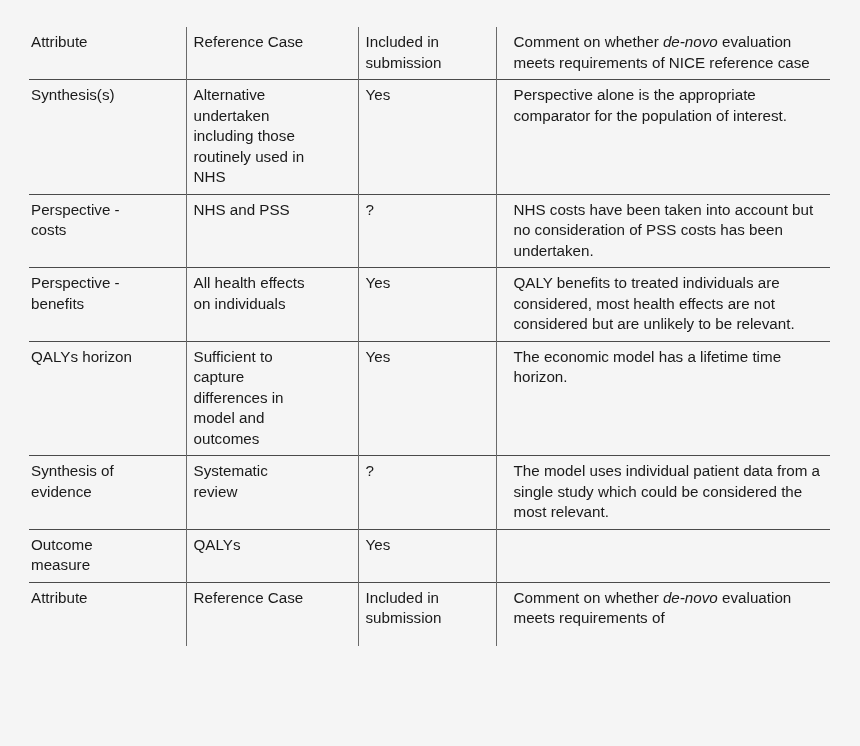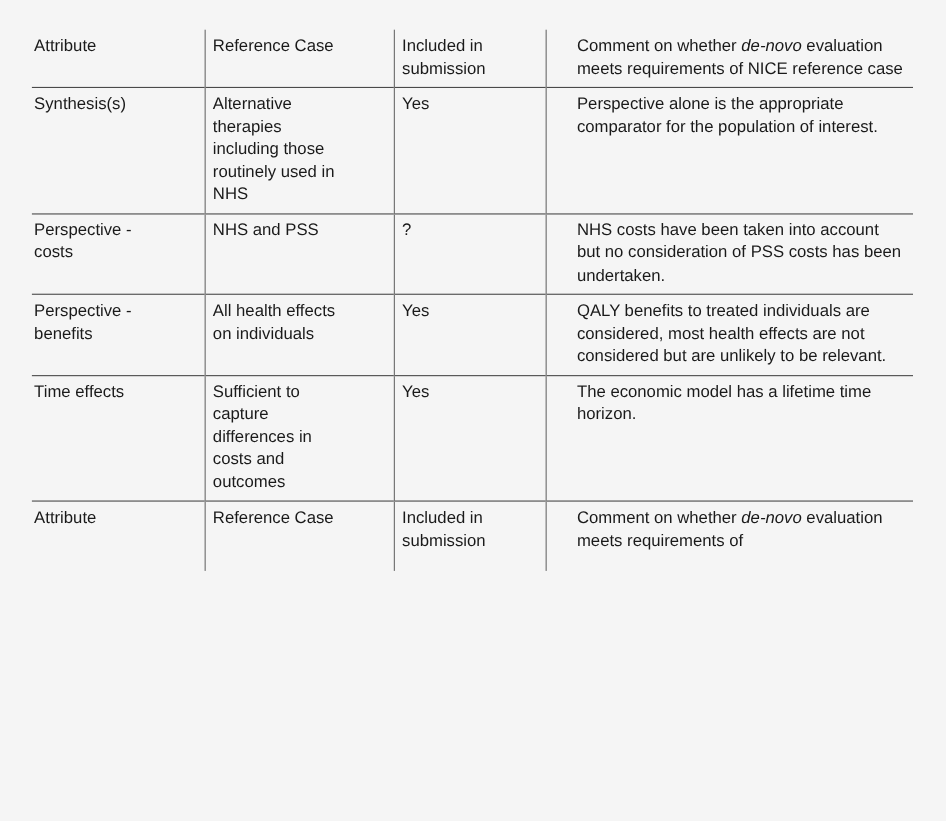--- a/index.html
+++ b/index.html
@@ -47,21 +47,21 @@
     border-right: 1.4px solid #6a6a6a;
     background: transparent;
   }
 
   table.refcase tr.row-head-top td {
     border-top: none;
   }
 
   table.refcase td.col-comment {
     border-right: none;
-    padding-left: 28px;
+    padding-left: 17px;
     margin-left: 15px;
   }
 
   table.refcase td.col-attr {
     padding-left: 2px;
   }
 
   
   table.refcase tr.row-truncated td {
     height: 52px;
@@ -116,21 +116,21 @@
           <span>Comment on whether </span><span class="ital">de-novo</span><span> evaluation meets requirements of NICE reference case</span>
         </td>
       </tr>
 
       <tr>
         <td class="col-attr">
           <span class="cell-text">Synthesis(s)</span>
         </td>
         <td class="col-ref">
           <span class="cell-text">Alternative
-therapies
+undertaken
 including those
 routinely used in
 NHS</span>
         </td>
         <td class="col-incl">
           <span class="cell-text">Yes</span>
         </td>
         <td class="col-comment">
           <span class="cell-text">Perspective alone is the appropriate comparator for the population of interest.</span>
         </td>
@@ -164,38 +164,69 @@
         <td class="col-incl">
           <span class="cell-text">Yes</span>
         </td>
         <td class="col-comment">
           <span class="cell-text">QALY benefits to treated individuals are considered, most health effects are not considered but are unlikely to be relevant.</span>
         </td>
       </tr>
 
       <tr>
         <td class="col-attr">
-          <span class="cell-text">Time effects</span>
+          <span class="cell-text">QALYs horizon</span>
         </td>
         <td class="col-ref">
           <span class="cell-text">Sufficient to
 capture
 differences in
-costs and
+model and
 outcomes</span>
         </td>
         <td class="col-incl">
           <span class="cell-text">Yes</span>
         </td>
         <td class="col-comment">
           <span class="cell-text">The economic model has a lifetime time horizon.</span>
         </td>
       </tr>
 
-
+      <tr>
+        <td class="col-attr">
+          <span class="cell-text">Synthesis of
+evidence</span>
+        </td>
+        <td class="col-ref">
+          <span class="cell-text">Systematic
+review</span>
+        </td>
+        <td class="col-incl">
+          <span class="cell-text">?</span>
+        </td>
+        <td class="col-comment">
+          <span class="cell-text">The model uses individual patient data from a single study which could be considered the most relevant.</span>
+        </td>
+      </tr>
+
+      <tr>
+        <td class="col-attr">
+          <span class="cell-text">Outcome
+measure</span>
+        </td>
+        <td class="col-ref">
+          <span class="cell-text">QALYs</span>
+        </td>
+        <td class="col-incl">
+          <span class="cell-text">Yes</span>
+        </td>
+        <td class="col-comment">
+          <span class="cell-text"></span>
+        </td>
+      </tr>
 
       <tr class="row-truncated">
         <td class="col-attr">
           <span class="cell-text">Attribute</span>
         </td>
         <td class="col-ref">
           <span class="cell-text">Reference Case</span>
         </td>
         <td class="col-incl">
           <span class="cell-text">Included in

